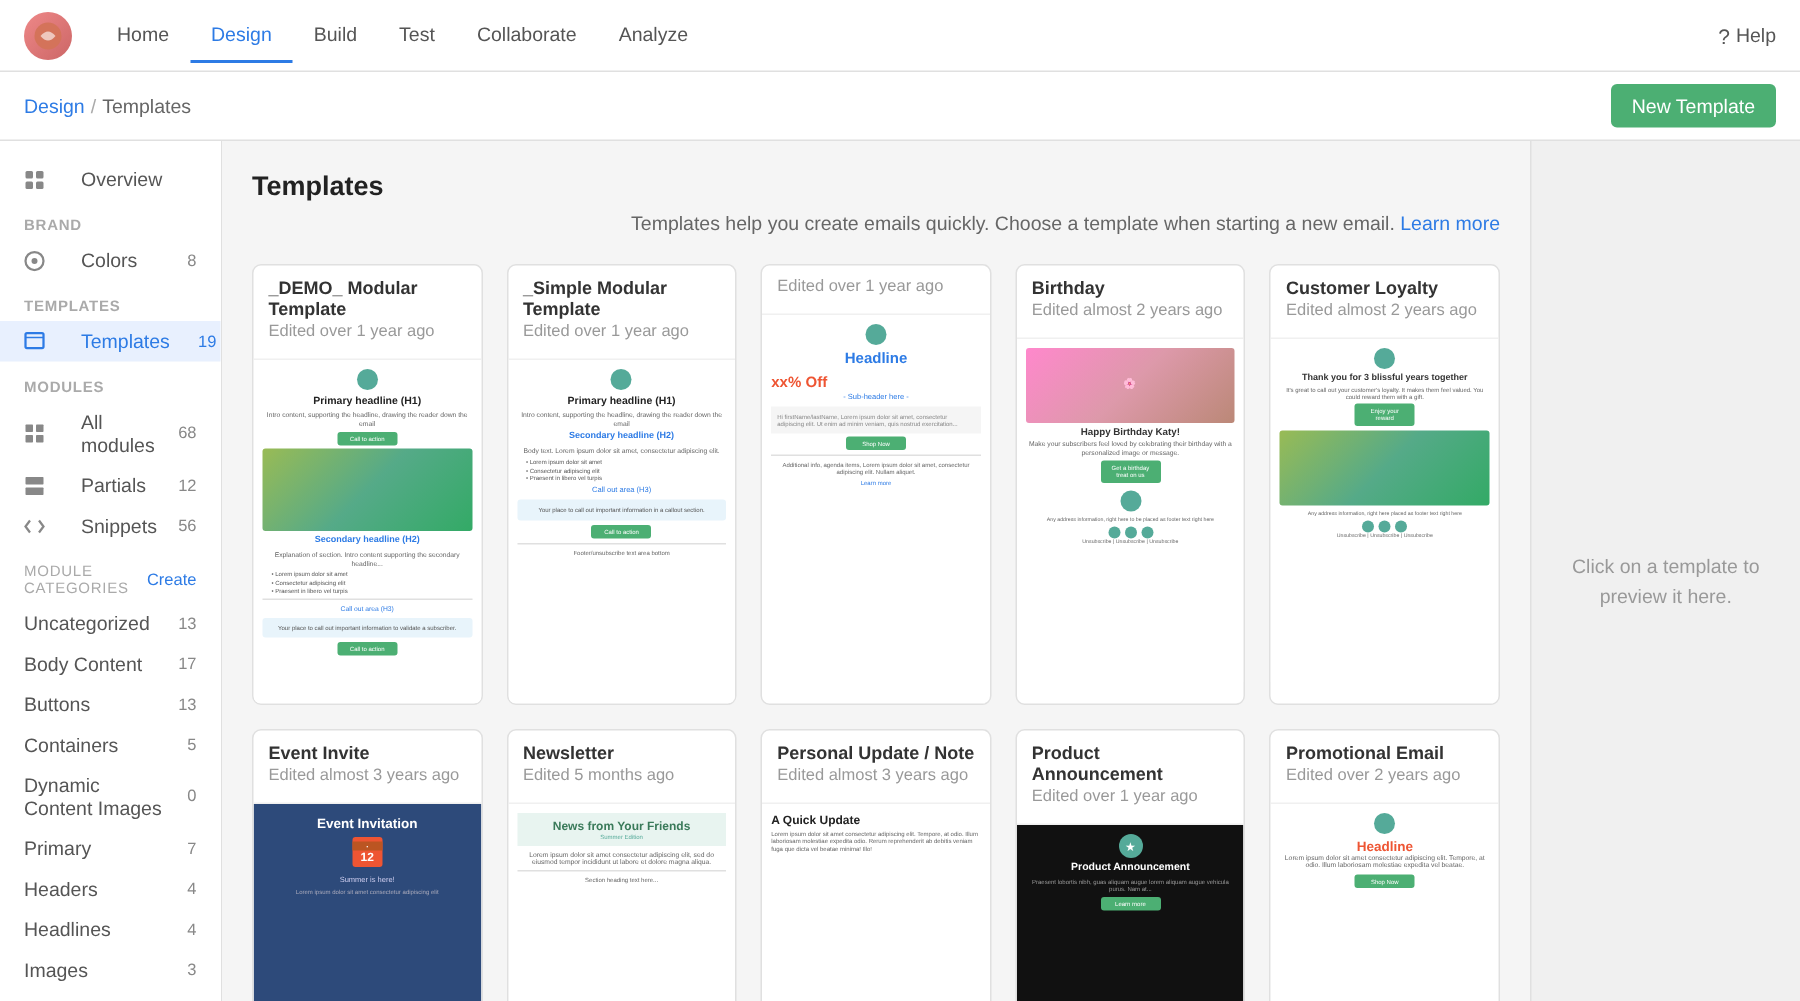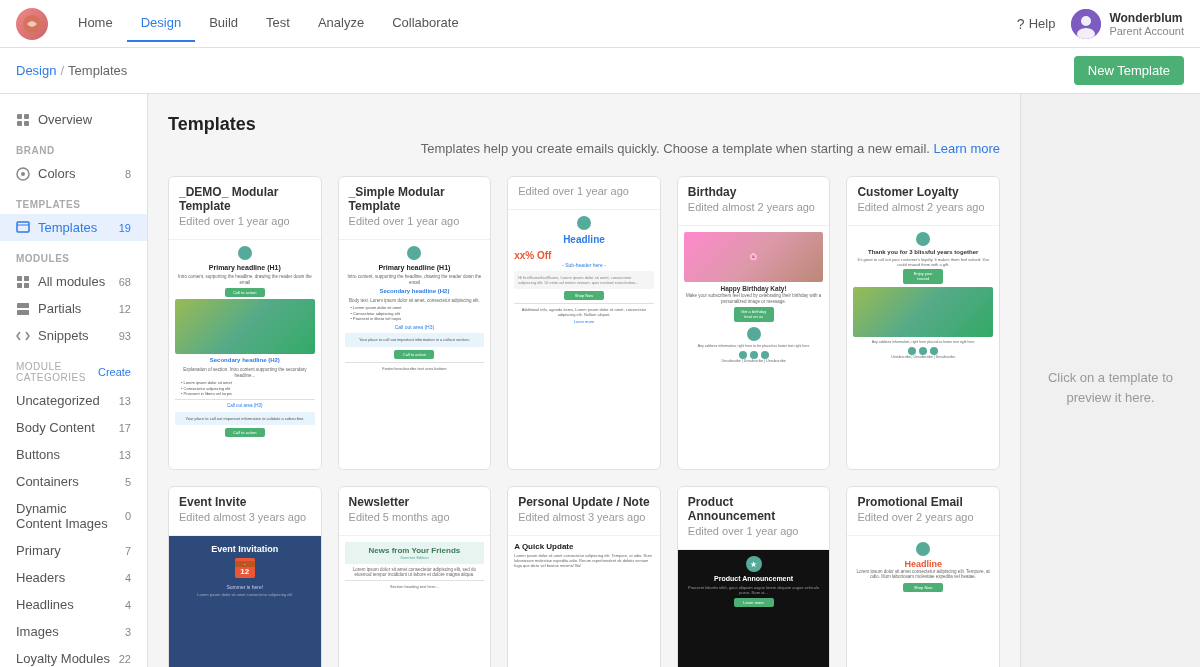--- a/index.html
+++ b/index.html
@@ -80,21 +80,21 @@
       padding: 12px 16px 4px;
       letter-spacing: 0.5px;
     }
     .sidebar-item {
       display: flex; align-items: center; justify-content: space-between;
       padding: 6px 16px;
       cursor: pointer;
       font-size: 13px; color: #555;
     }
     .sidebar-item.active { background: #e8f0fe; color: #2d7be5; }
-    .sidebar-item .item-left { display: flex; align-items: center; gap: 8px; }
+    .sidebar-item .item-left { display: flex; align-items: center; gap: 24px; }
     .sidebar-item .badge {
       font-size: 11px; color: #888;
       min-width: 20px; text-align: right;
     }
     .sidebar-item.active .badge { color: #2d7be5; margin-left: 11px; }
     .sidebar-item .item-icon { width: 14px; height: 14px; flex-shrink: 0; }
 
     
     .main-content {
       flex: 1;
@@ -189,40 +189,27 @@
     <svg viewBox="0 0 20 20" fill="none">
         <circle cx="10" cy="10" r="9" fill="#d4735a"></circle>
         <path d="M5 10 Q10 4 15 10 Q10 16 5 10Z" fill="#fff" opacity="0.6"></path>
       </svg>
   </div>
   <div class="nav-items">
     <div class="nav-item">Home</div>
     <div class="nav-item active">Design</div>
     <div class="nav-item">Build</div>
     <div class="nav-item">Test</div>
+    <div class="nav-item">Collaborate</div>
     <div class="nav-item">Analyze</div>
-    <div class="nav-item">Collaborate</div>
   </div>
   <div class="top-nav-right">
     <div class="help-link">
       <span style="font-size:14px;">?</span>
       <span>Help</span>
-    </div>
-    <div class="user-info">
-      <div class="user-avatar">
-        <svg width="30" height="30" viewBox="0 0 30 30">
-            <circle cx="15" cy="15" r="15" fill="#7c5cbf"></circle>
-            <circle cx="15" cy="12" r="5" fill="#fff" opacity="0.9"></circle>
-            <ellipse cx="15" cy="25" rx="9" ry="6" fill="#fff" opacity="0.9"></ellipse>
-          </svg>
-      </div>
-      <div class="user-details">
-        <span class="user-name">Wonderblum</span>
-        <span class="user-role">Parent Account</span>
-      </div>
     </div>
   </div>
 </nav>
 
 <div class="breadcrumb-bar">
   <div class="breadcrumb">
     <a>Design</a>
     <span class="sep">/</span>
     <span>Templates</span>
   </div>
@@ -304,21 +291,21 @@
     <div class="sidebar-item">
       <div class="item-left">
         <span class="item-icon" style="color:#888;">
           <svg width="14" height="14" viewBox="0 0 14 14">
               <path d="M4 3L1 7l3 4" stroke="currentColor" stroke-width="1.5" fill="none"></path>
               <path d="M10 3l3 4-3 4" stroke="currentColor" stroke-width="1.5" fill="none"></path>
             </svg>
         </span>
         <span>Snippets</span>
       </div>
-      <span class="badge">93</span>
+      <span class="badge">56</span>
     </div>
 
     <div style="display:flex;align-items:center;justify-content:space-between;padding:12px 16px 4px;">
       <span style="font-size:10px;font-weight:400;color:#aaa;text-transform:uppercase;letter-spacing:0.5px;">MODULE CATEGORIES</span>
       <span class="module-create">Create</span>
     </div>
     <div class="sidebar-item">
       <span>Uncategorized</span>
       <span class="badge">13</span>
     </div>

